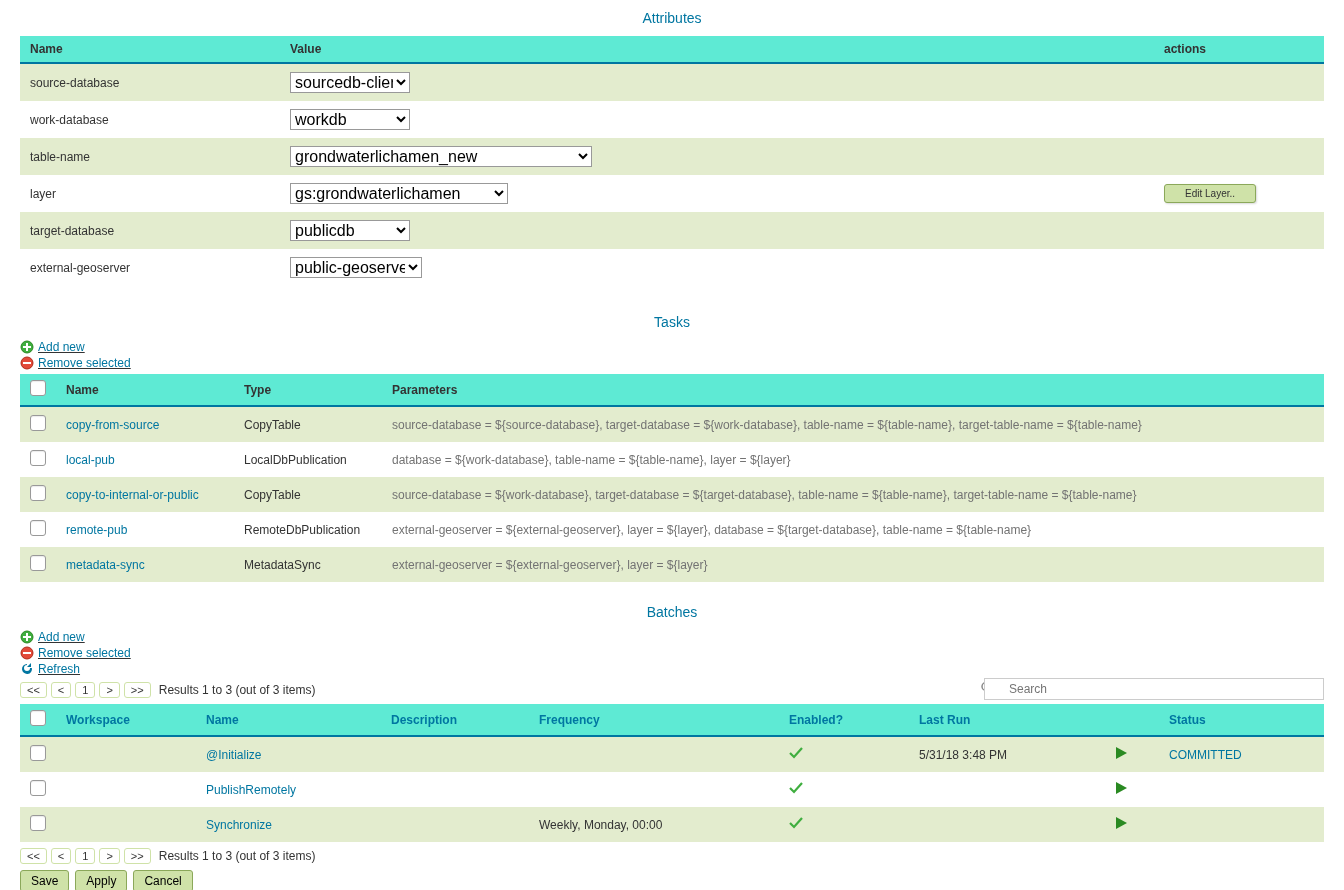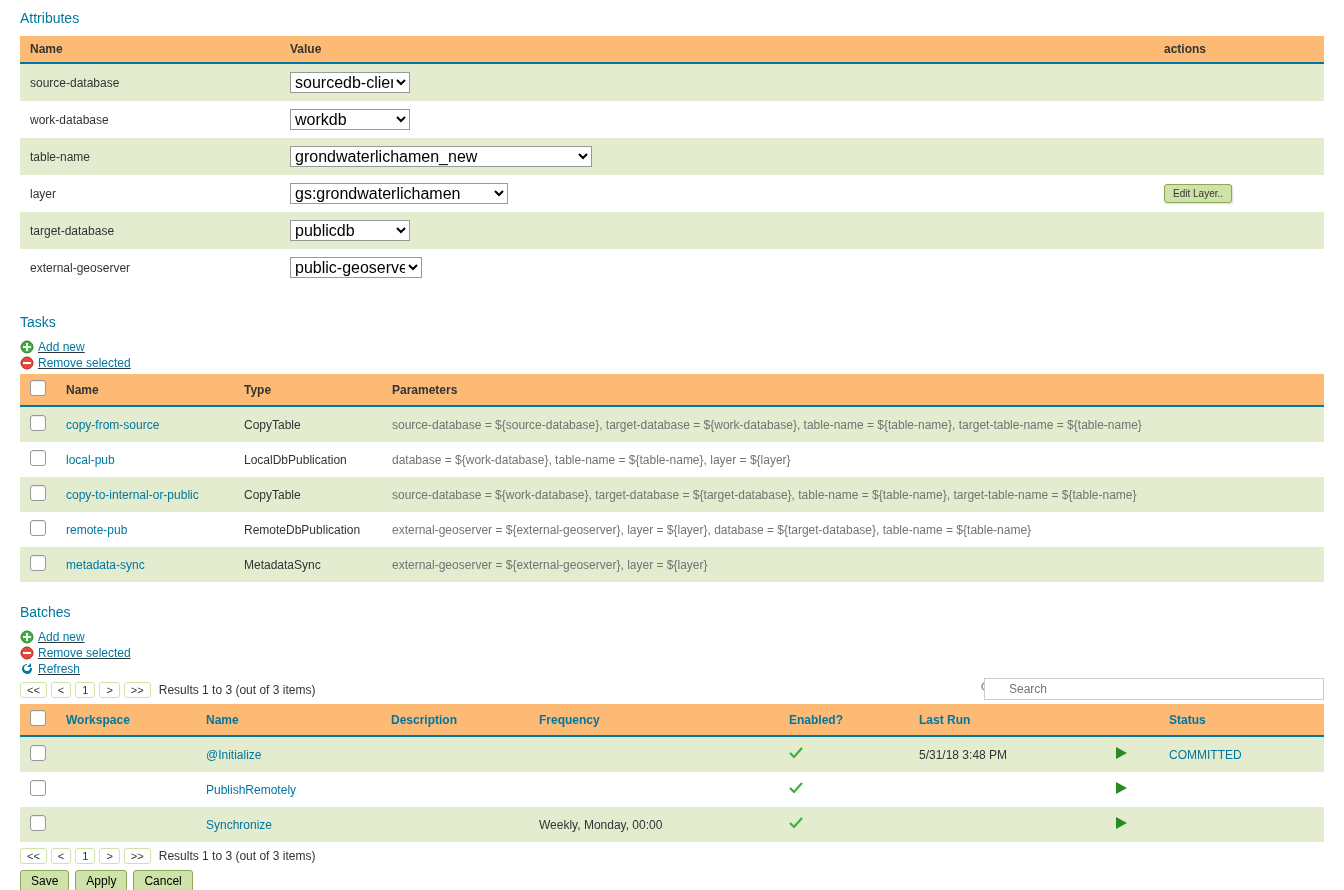--- a/index.html
+++ b/index.html
@@ -8,23 +8,24 @@
     font-size: 12px;
     color: #333;
     background: #fff;
     padding: 0 20px;
   }
   h3.section {
     color: #0076a1;
     font-size: 14px;
     font-weight: normal;
     margin: 10px 0 10px 0;
+    text-align: center;
   }
   table { width: 100%; border-collapse: collapse; }
-  thead tr.header-row { background: #fdba74; }
+  thead tr.header-row { background: #5eead4; }
   thead th {
     text-align: left;
     font-weight: bold;
     padding: 6px 10px;
     font-size: 12px;
     border-bottom: 2px solid #0076a1;
   }
   tbody td { padding: 8px 10px; vertical-align: middle; }
   tbody tr.odd { background: #e3ecce; }
   tbody tr.even { background: #fff; }
@@ -40,21 +41,21 @@
   }
   a.link { color: #0076a1; text-decoration: none; }
   .action-line { margin: 2px 0; display: flex; align-items: center; gap: 4px; text-decoration: underline; }
   .icon-add, .icon-remove, .icon-refresh { display:inline-block; width:14px; height:14px; }
   .icon-add svg, .icon-remove svg, .icon-refresh svg { display:block; }
   .btn-edit-layer {
     display:inline-block;
     background: #cfe2a8;
     border: 1px solid #8ba85a;
     border-radius: 3px;
-    padding: 3px 8px;
+    padding: 3px 20px;
     font-size: 10px;
     color: #333;
     cursor: pointer;
     box-shadow: 1px 1px 2px rgba(0,0,0,0.15);
   }
   .tasks-table td, .batches-table td { font-size: 12px; }
   .tasks-table .col-chk, .batches-table .col-chk { width: 36px; text-align:center; }
   .tasks-table .col-name { width: 178px; }
   .tasks-table .col-type { width: 148px; }
   .param-text { color: #737373; }

